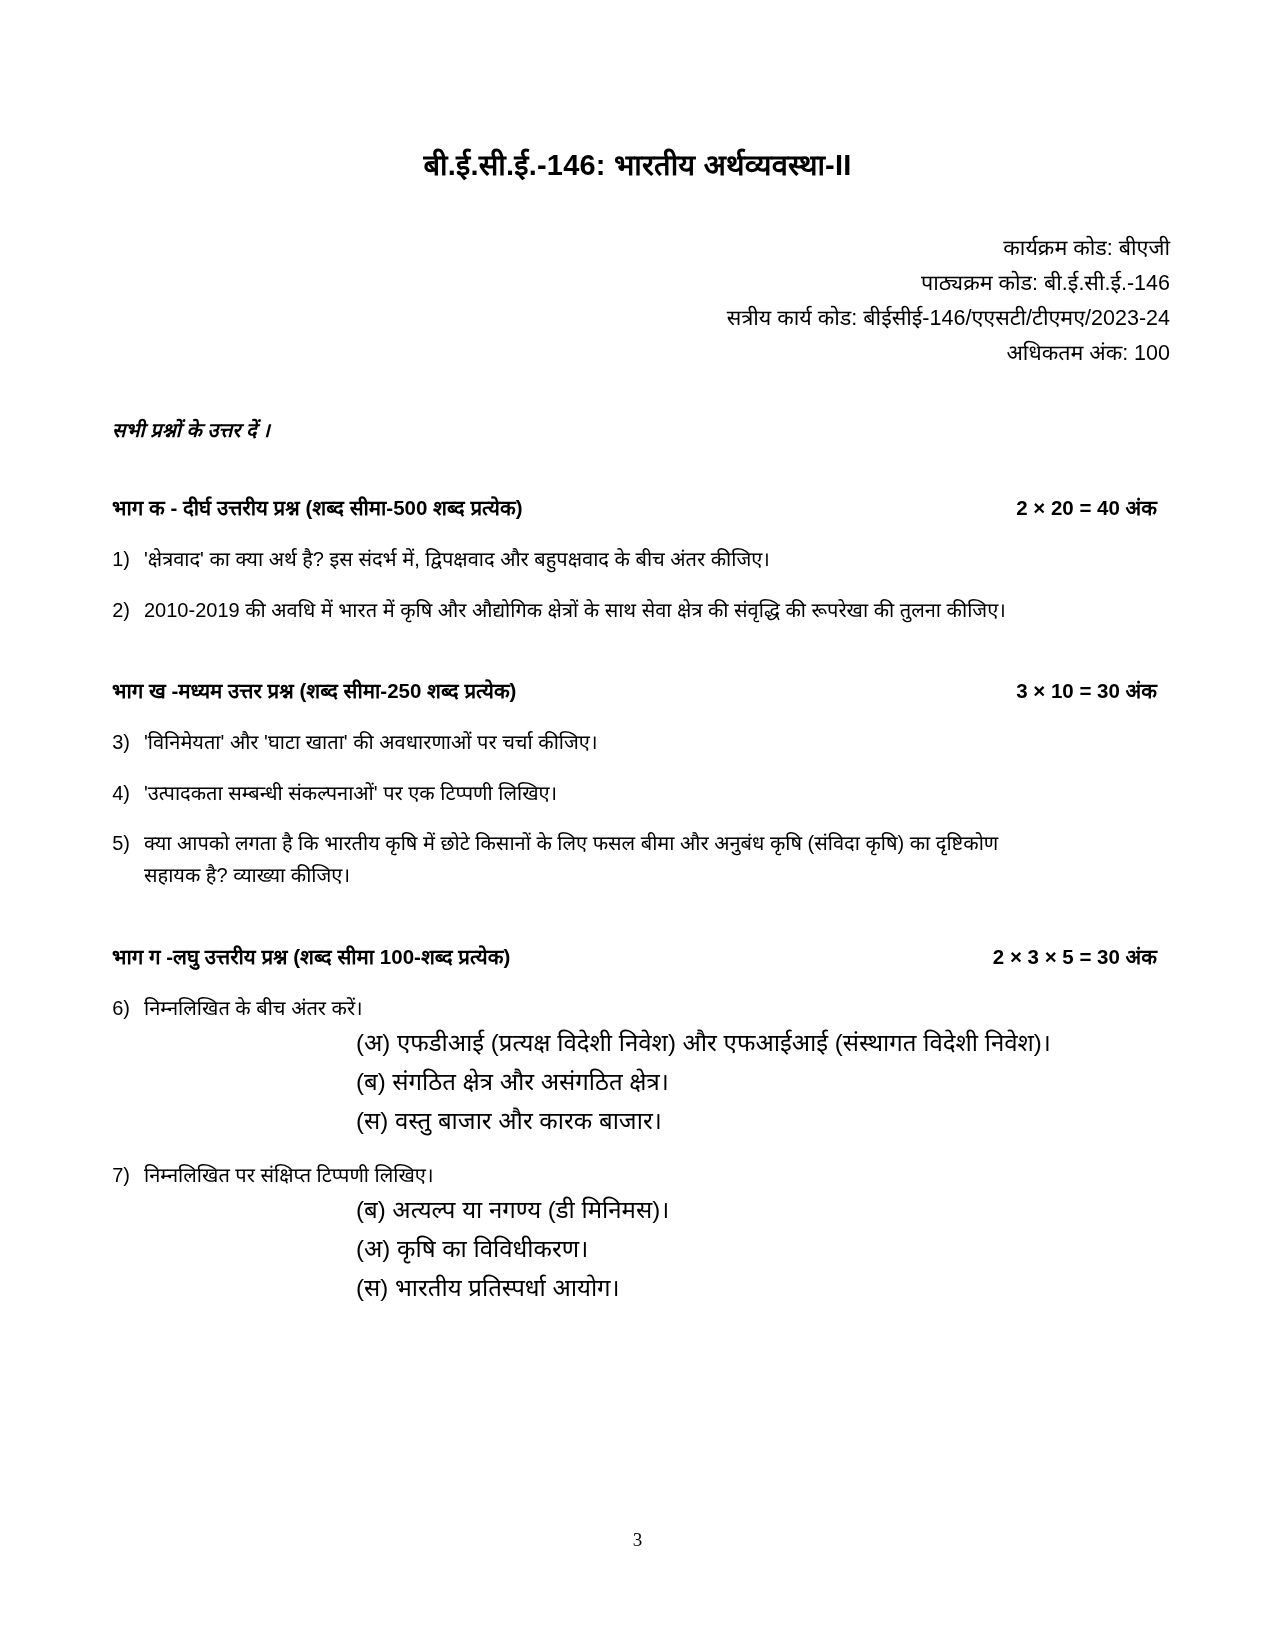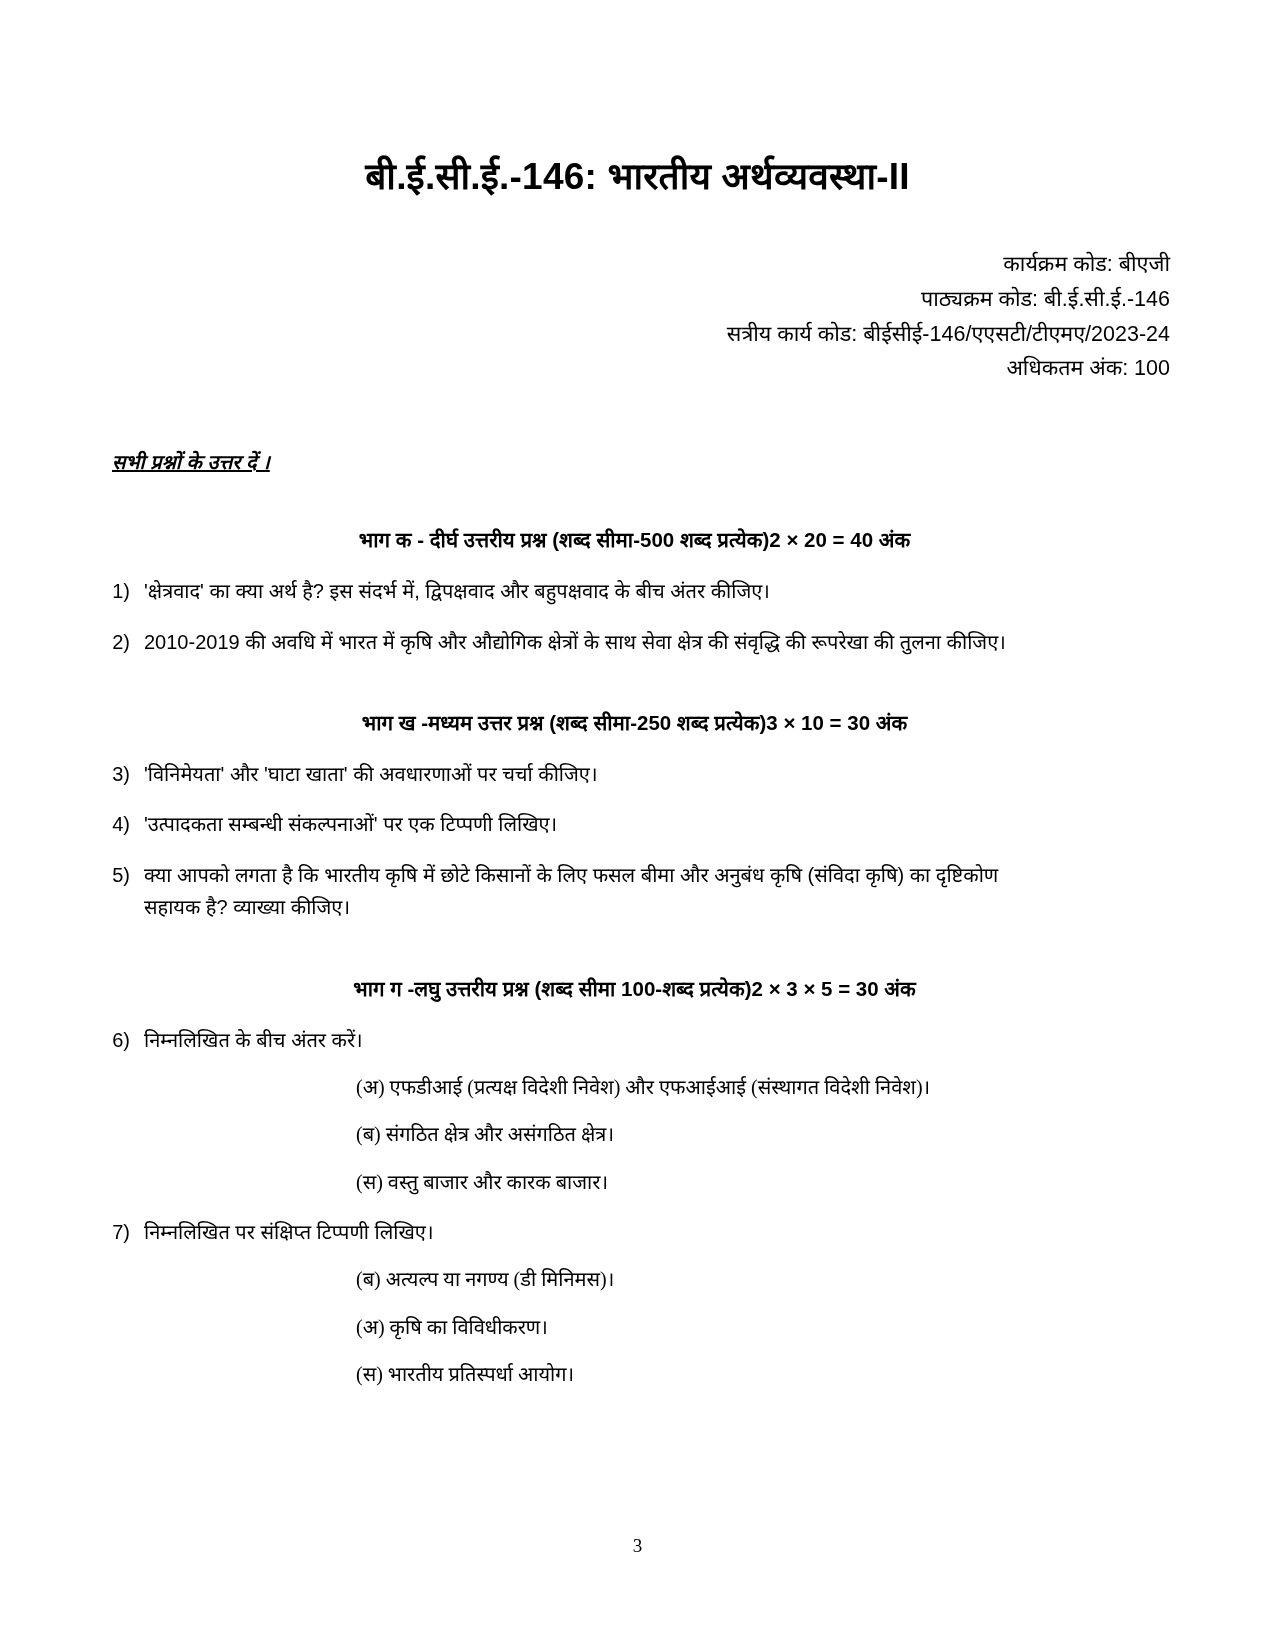--- a/index.html
+++ b/index.html
@@ -18,53 +18,52 @@
     width: 1275px;
     min-height: 1650px;
     box-sizing: border-box;
     padding: 0 100px;
     position: relative;
   }
 
   
   .doc-title {
     text-align: center;
-    font-size: 37px;
+    font-size: 29px;
     font-weight: bold;
     letter-spacing: 0.2px;
     padding-top: 128px;
     line-height: 1.3;
   }
 
   
   .code-block {
     margin-top: 46px;
     text-align: right;
     font-size: 21.5px;
     font-weight: normal;
     line-height: 1.62;
     padding-right: 5px;
   }
   .code-line { white-space: nowrap; }
 
   
   .instruction {
-    margin-top: 62px;
+    margin-top: 46px;
     font-size: 20px;
     font-style: italic;
     font-weight: bold;
     padding-left: 12px;
-    text-decoration: underline;
   }
 
   
   .section-head {
     display: flex;
     align-items: baseline;
-    justify-content: center;
+    justify-content: space-between;
     font-size: 20.5px;
     font-weight: bold;
     margin-top: 34px;
     padding-left: 12px;
   }
   .section-head .sec-title { flex: 0 1 auto; }
   .section-head .sec-marks {
     flex: 0 0 auto;
     padding-right: 18px;
     white-space: nowrap;
@@ -92,25 +91,23 @@
     text-align: right;
     padding-right: 14px;
     box-sizing: border-box;
   }
   .qtext {
     flex: 1 1 auto;
     max-width: 900px;
   }
   .qitem.first { margin-top: 22px; }
   .subitem {
-    font-size: 20px;
+    font-size: 24px;
     line-height: 1.62;
-    margin-top: 15px;
     padding-left: 256px;
-    font-family: Liberation Serif, serif;
   }
 
   .group { margin-top: 4px; }
 
   
   .page-number {
     position: absolute;
     left: 0;
     right: 0;
     bottom: 118px;

